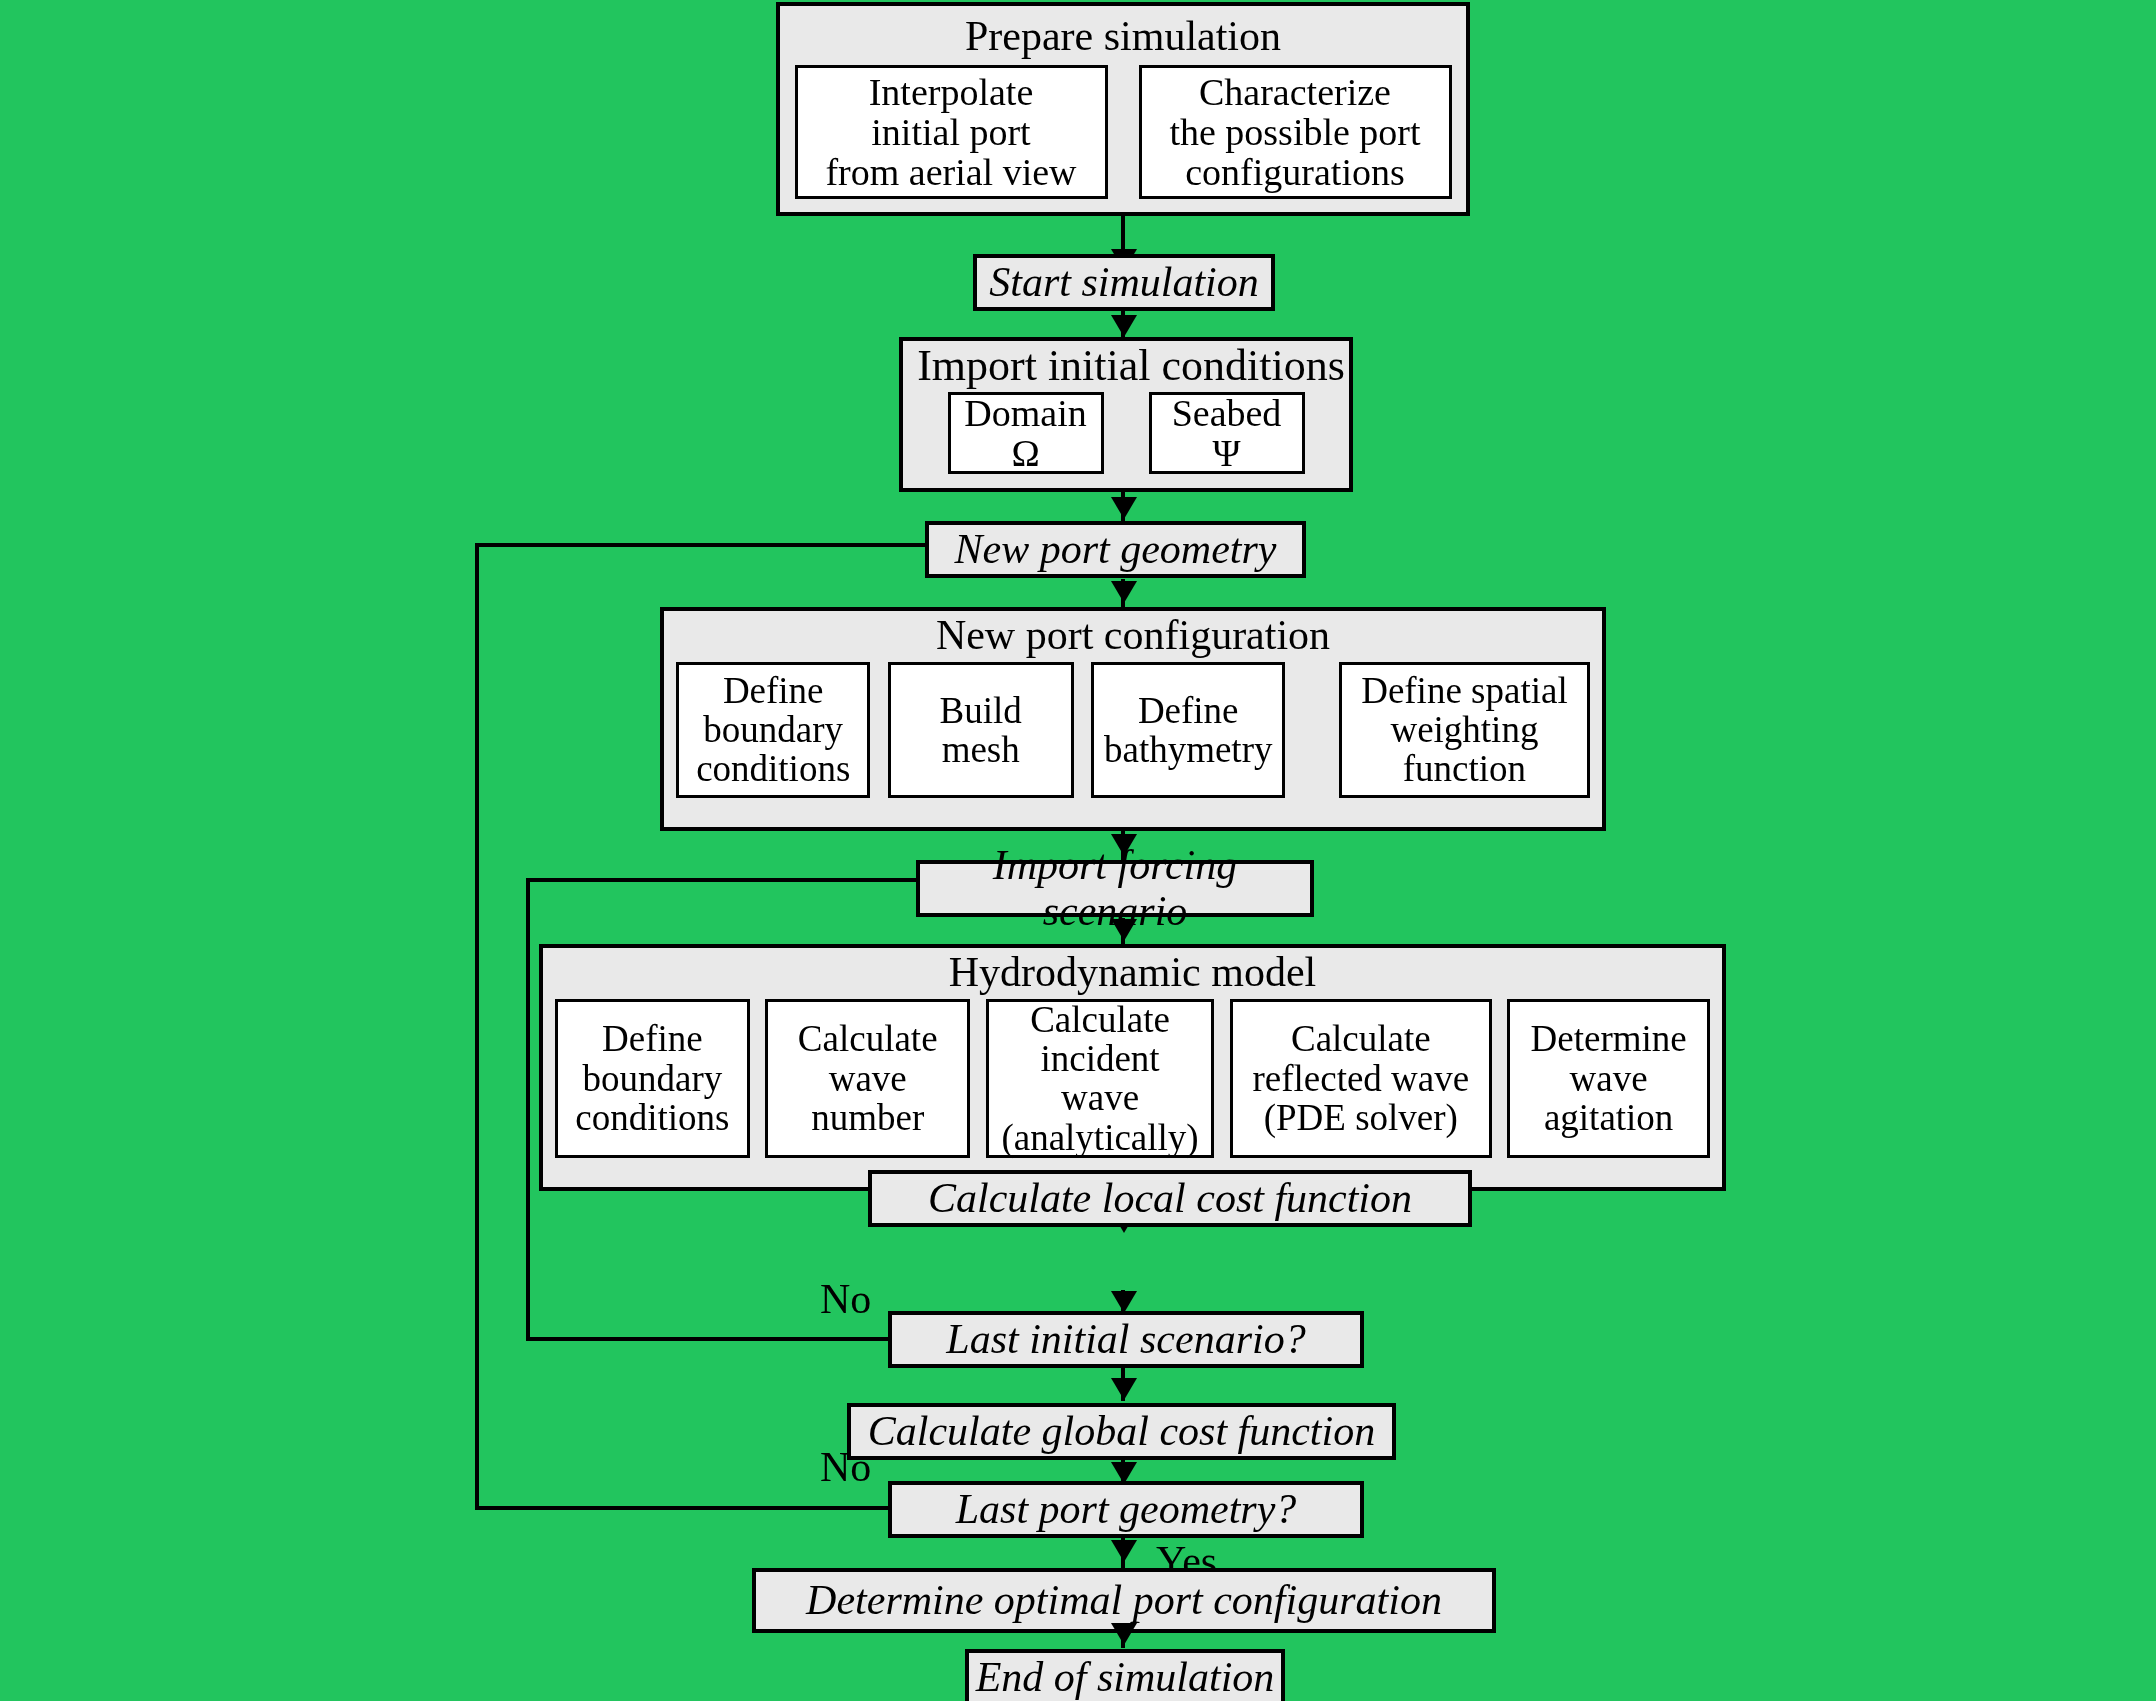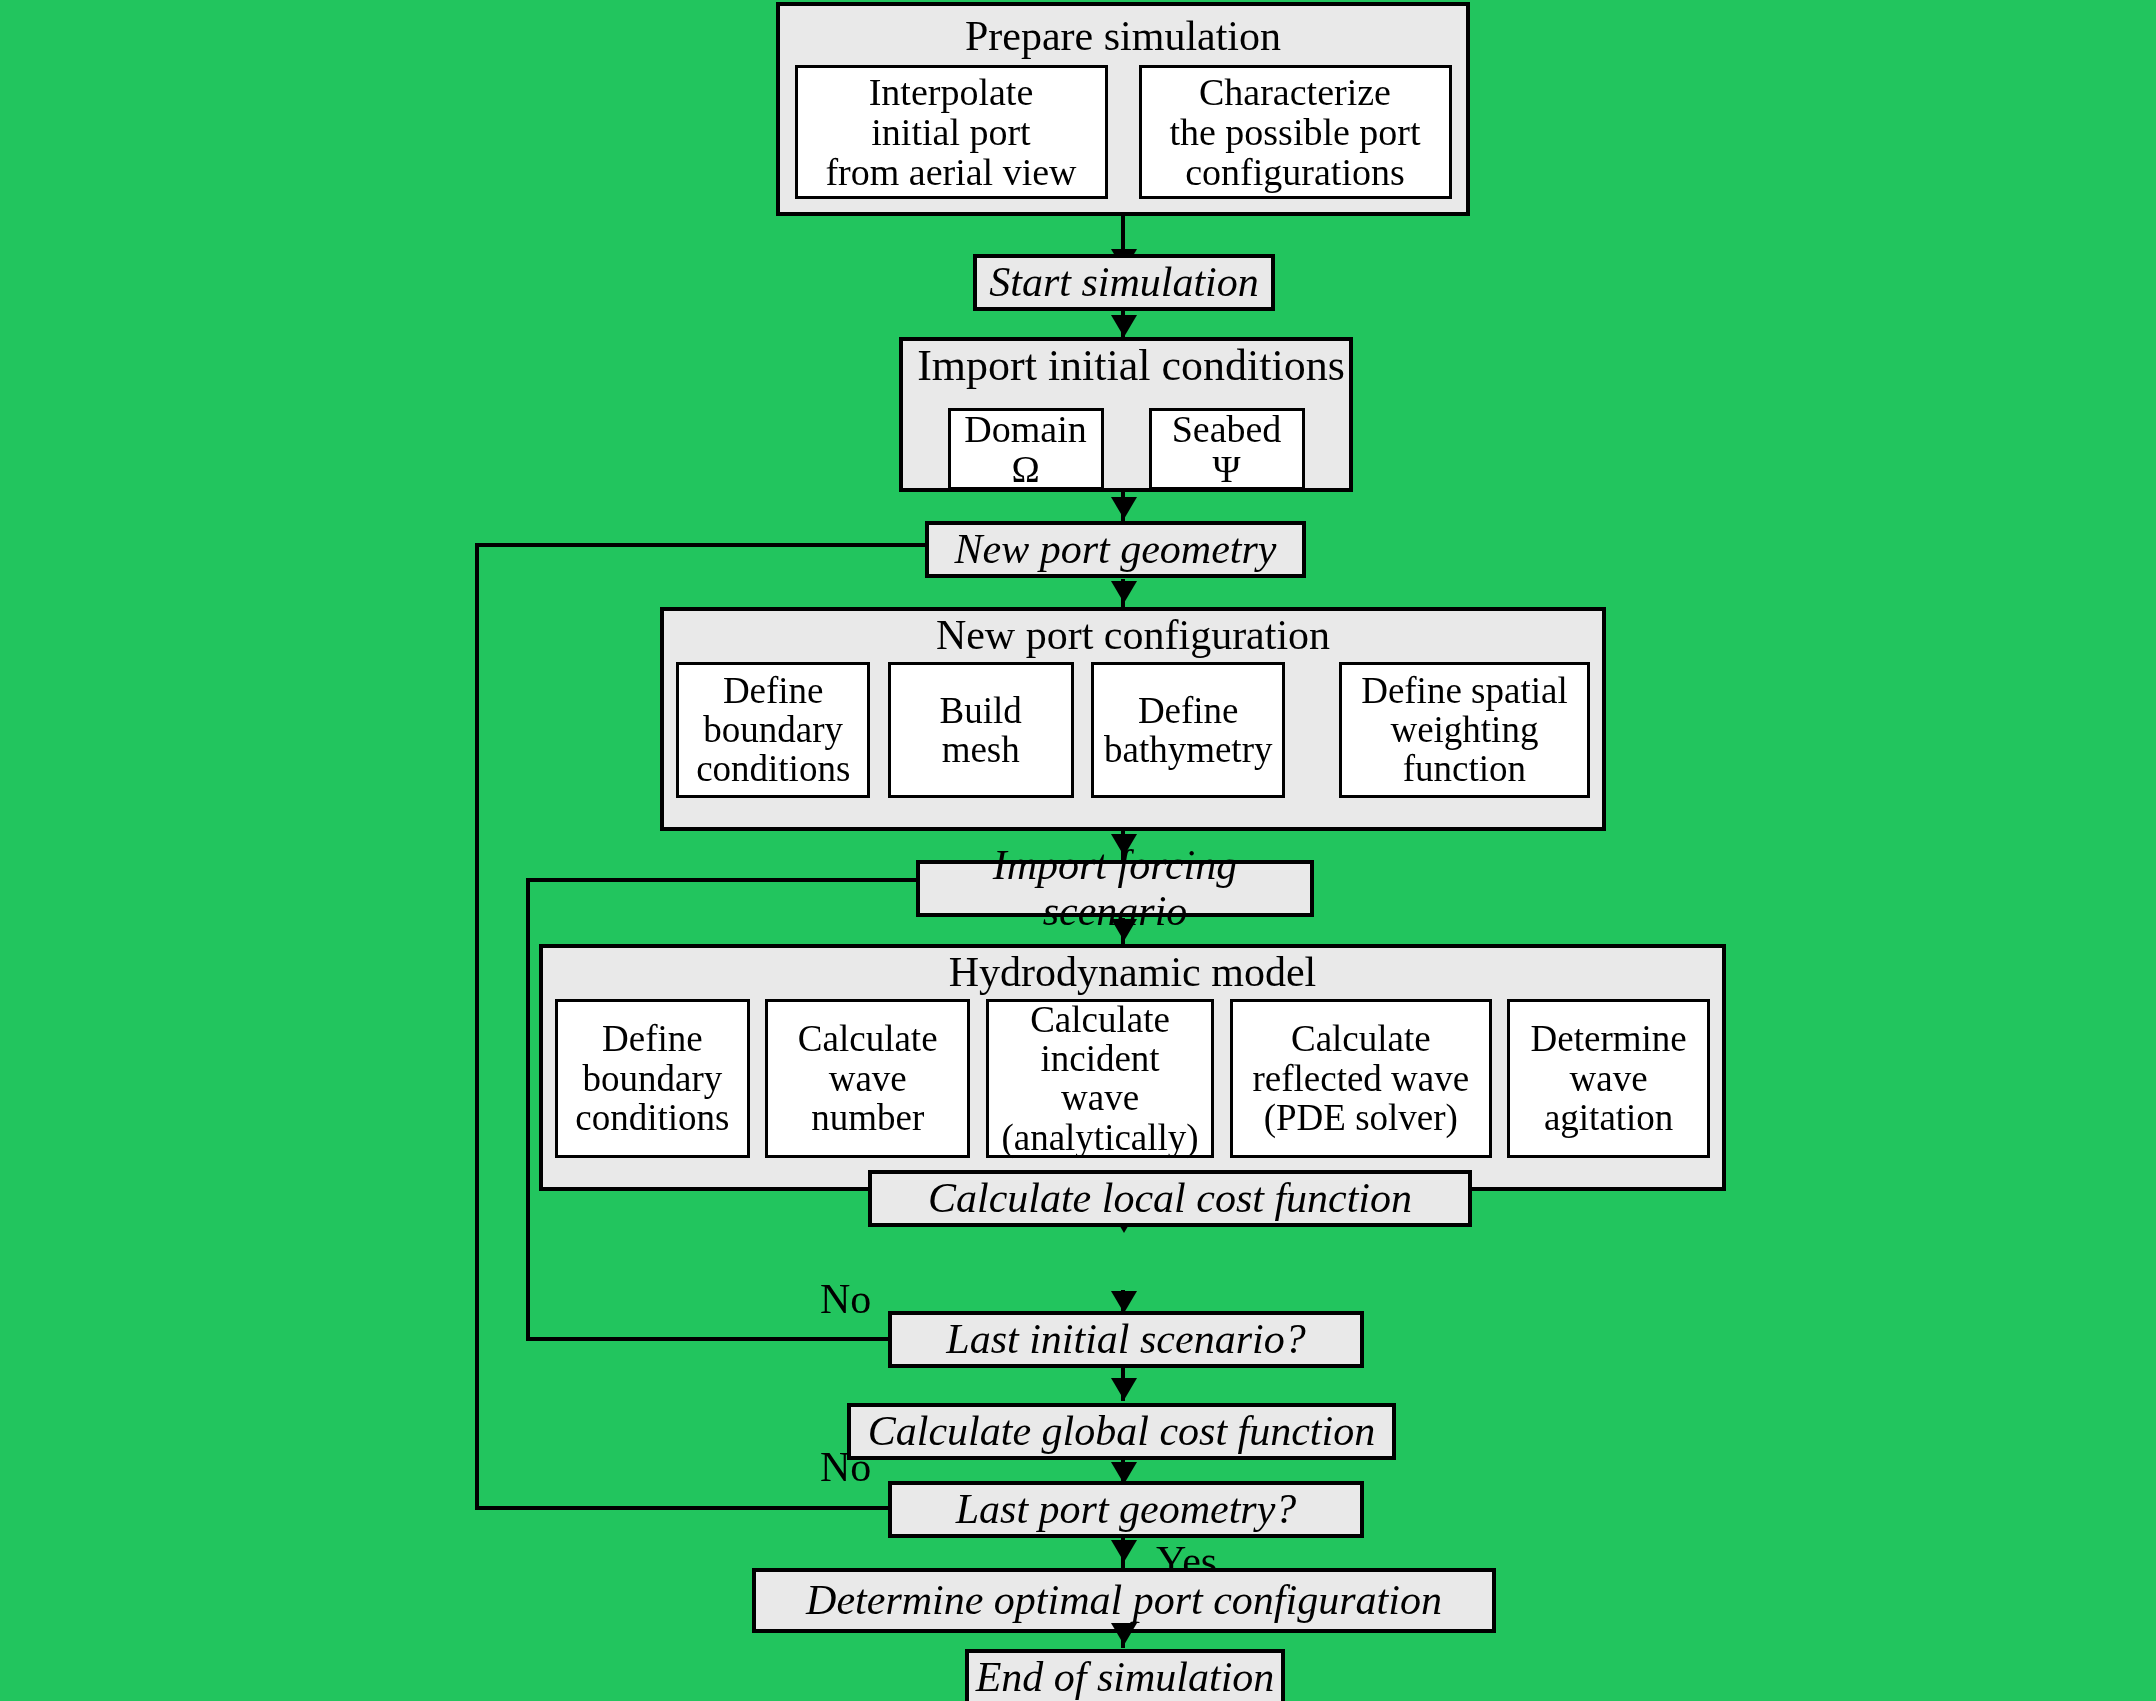--- a/index.html
+++ b/index.html
@@ -107,21 +107,21 @@
   <div class="vline" style="left:1121px; top:216px; height:40px;"></div>
   <div class="arrow-down" style="left:1111px; top:249px;"></div>
 
   <div class="node" style="left:973px; top:254px; width:302px; height:57px; font-size:42px;">Start simulation</div>
 
   <div class="vline" style="left:1121px; top:311px; height:33px;"></div>
   <div class="arrow-down" style="left:1111px; top:315px;"></div>
 
   <div class="group" style="left:899px; top:337px; width:454px; height:155px;">
     <div class="group-title" style="font-size:44px; padding:1.7px 0 3.5px 0;margin-left:10px;">Import initial conditions</div>
-    <div class="group-row" style="padding:0 12px 8.7px 12px; gap:45px; height:90px;margin-top:16px;">
+    <div class="group-row" style="padding:0 12px 8.7px 12px; gap:45px; height:90px;">
       <div class="subnode" style="width:156px; font-size:38px; white-space:pre-line;">Domain
 Ω</div>
       <div class="subnode" style="width:156px; font-size:38px; white-space:pre-line;">Seabed
 Ψ</div>
     </div>
   </div>
 
   <div class="vline" style="left:1121px; top:492px; height:31px;"></div>
   <div class="arrow-down" style="left:1111px; top:497px;"></div>
 

